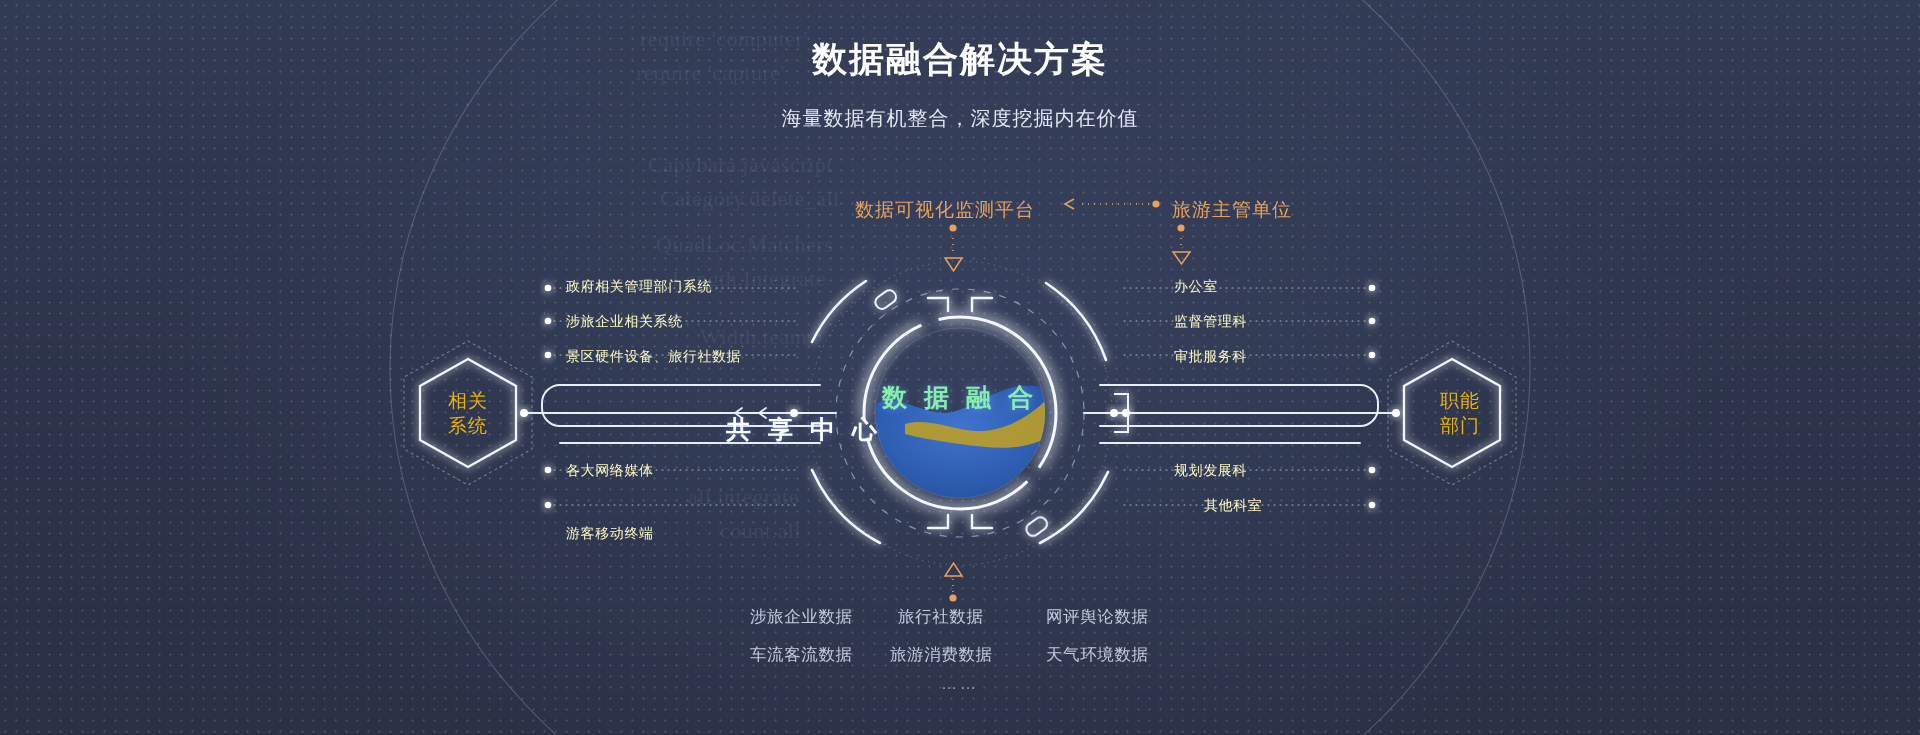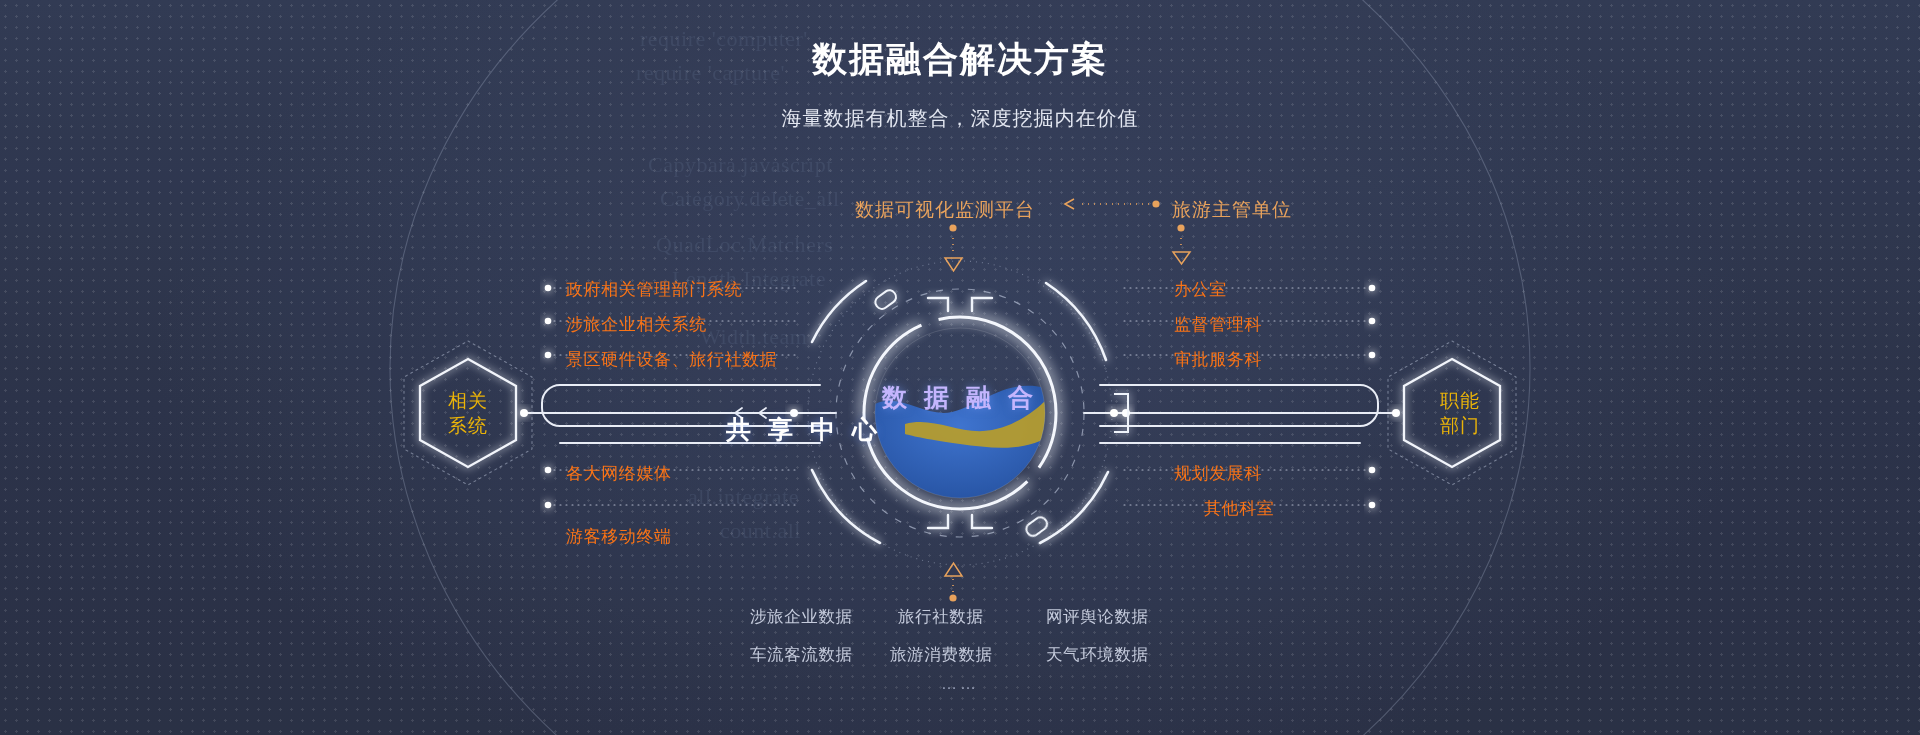--- a/index.html
+++ b/index.html
@@ -52,21 +52,21 @@
     font-size:20px; color:#e3e7f1; letter-spacing:1px;
   }
 
   .orange-head{
     font-size:19px; color:#e8a25c; letter-spacing:1px;
   }
   #label-platform{ top:197px; left:855px; }
   #label-authority{ top:197px; left:1172px; }
 
   .side-label{
-    font-size:17px; color:#f97316; letter-spacing:.6px;
+    font-size:14px; color:#fef9c3; letter-spacing:.6px;
   }
   .left-label{ text-align:left; }
   .right-label{ text-align:left; }
 
   .bottom-label{
     font-size:16.5px; color:#c5cbdc; letter-spacing:.6px;
   }
   #ellipsis{
     font-size:16px; color:#9aa2ba; letter-spacing:3px;
     top:675px; left:0; width:1920px; text-align:center;
@@ -74,21 +74,21 @@
 
   .hex-label{
     font-size:19px; color:#eab308; text-align:center; line-height:25px;
     letter-spacing:1px;
   }
   #hex-left-label{ top:388px; left:418px; width:100px; }
   #hex-right-label{ top:388px; left:1410px; width:100px; }
 
   #center-line1{
     top:381px; left:0; width:1920px; text-align:center;
-    font-size:25px; font-weight:bold; color:#c4b5fd; letter-spacing:5px;
+    font-size:25px; font-weight:bold; color:#86efac; letter-spacing:5px;
     text-shadow:0 0 8px rgba(120,160,255,.55);
   }
   #center-line2{
     top:413px; left:0; width:1608px; text-align:center;
     font-size:25px; font-weight:bold; color:#ffffff; letter-spacing:5px;
     text-shadow:0 0 8px rgba(120,160,255,.55);
   }
 </style>
 </head>
 <body>

